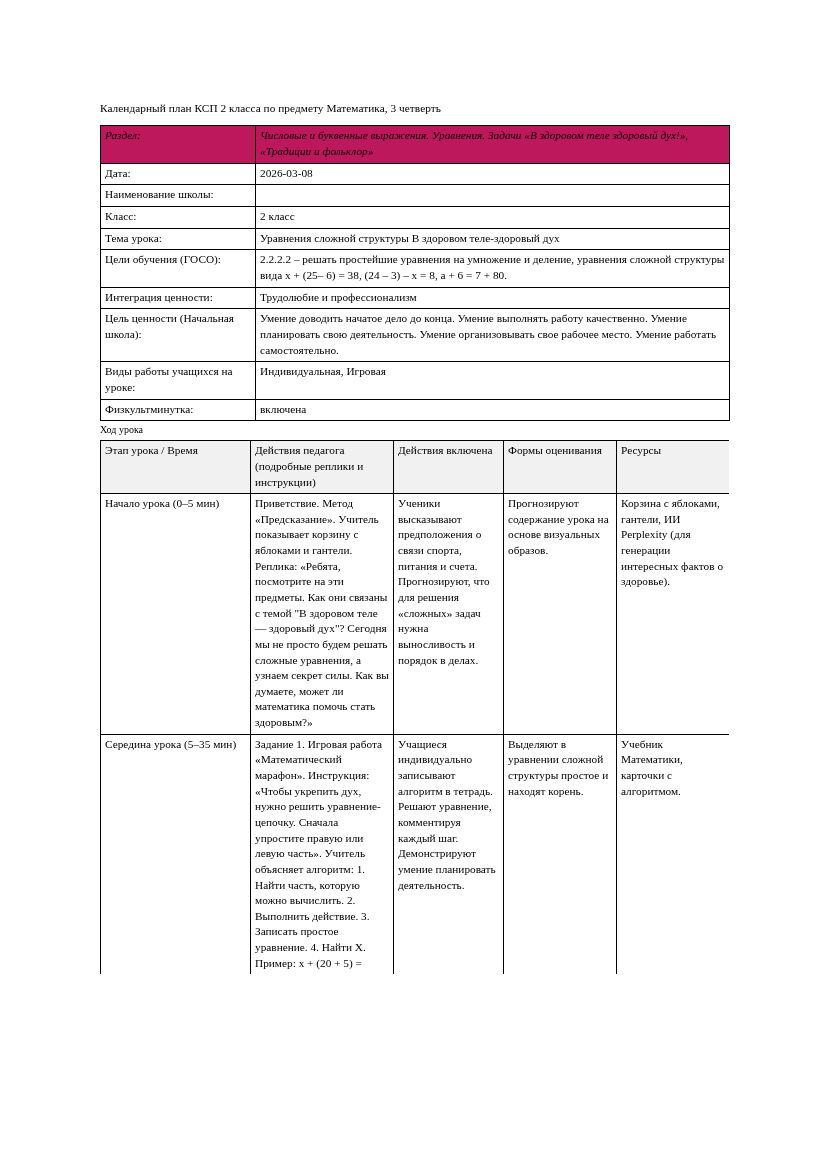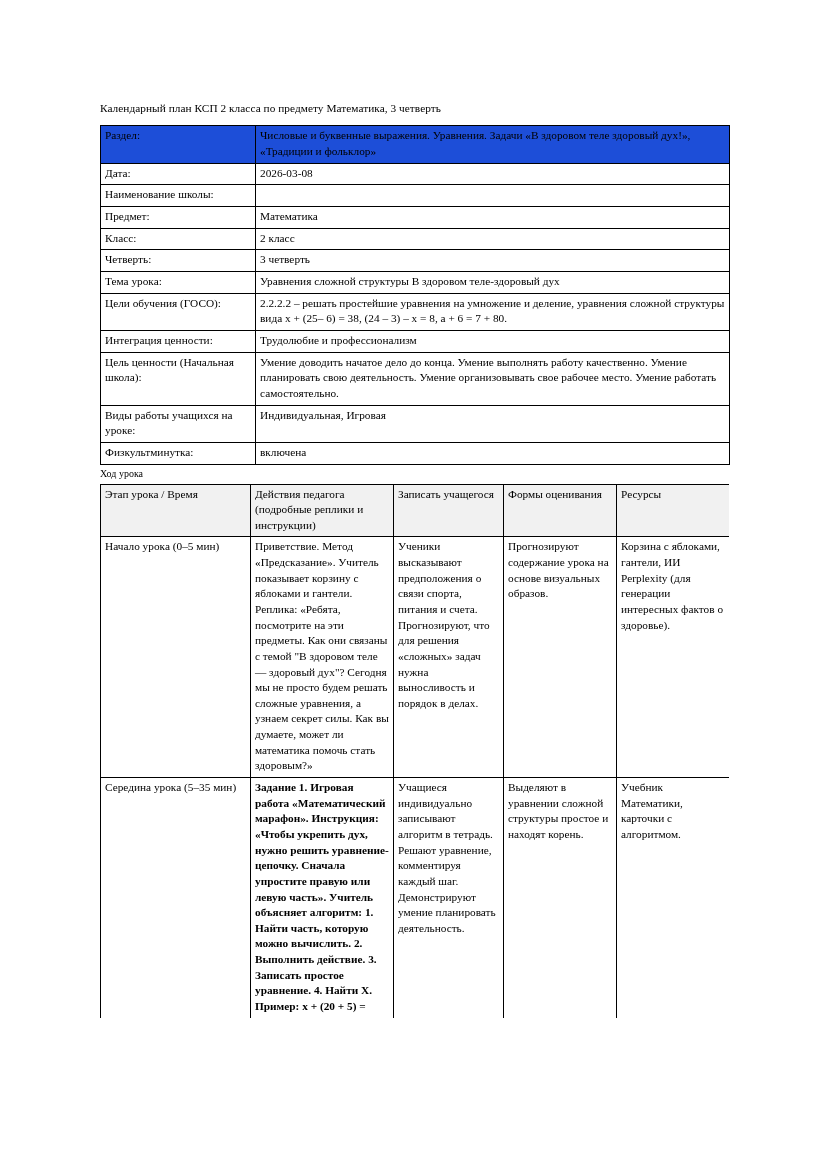--- a/index.html
+++ b/index.html
@@ -58,35 +58,35 @@
     font-weight: normal;
     text-align: left;
     word-wrap: break-word;
     overflow-wrap: break-word;
     hyphens: none;
   }
 
   
   .info-table col.c-label { width: 155px; }
   .info-table col.c-value { width: 474px; }
-  .info-table tr.shaded td { background: #1d4ed8; }
+  .info-table tr.shaded td { background: #be185d; font-style: italic; }
   .info-table td.label { }
   .info-table td.value { }
   .info-table td.empty { height: 16px; }
 
   
   .flow-table col.c1 { width: 150px; }
   .flow-table col.c2 { width: 143px; }
   .flow-table col.c3 { width: 110px; }
   .flow-table col.c4 { width: 113px; }
   .flow-table col.c5 { width: 113px; }
   .flow-table thead td { background: #f1f1f1; }
   .flow-table tbody td { }
 
-  .clip-cell { overflow: hidden; font-weight: bold; }
+  .clip-cell { overflow: hidden; }
 </style>
 </head>
 <body>
 
 <div class="page">
   <div class="content">
 
     <p class="doc-title">Календарный план КСП 2 класса по предмету Математика, 3 четверть</p>
 
     <table class="info-table">
@@ -101,30 +101,22 @@
         </tr>
         <tr>
           <td class="label">Дата:</td>
           <td class="value">2026-03-08</td>
         </tr>
         <tr>
           <td class="label">Наименование школы:</td>
           <td class="value empty"></td>
         </tr>
         <tr>
-          <td class="label">Предмет:</td>
-          <td class="value">Математика</td>
-        </tr>
-        <tr>
           <td class="label">Класс:</td>
           <td class="value">2 класс</td>
-        </tr>
-        <tr>
-          <td class="label">Четверть:</td>
-          <td class="value">3 четверть</td>
         </tr>
         <tr>
           <td class="label">Тема урока:</td>
           <td class="value">Уравнения сложной структуры В здоровом теле-здоровый дух</td>
         </tr>
         <tr>
           <td class="label">Цели обучения (ГОСО):</td>
           <td class="value">2.2.2.2 – решать простейшие уравнения на умножение и деление, уравнения сложной структуры вида x + (25– 6) = 38, (24 – 3) – x = 8, a + 6 = 7 + 80.</td>
         </tr>
         <tr>
@@ -154,21 +146,21 @@
         <col class="c1">
         <col class="c2">
         <col class="c3">
         <col class="c4">
         <col class="c5">
       </colgroup>
       <thead>
         <tr>
           <td>Этап урока / Время</td>
           <td>Действия педагога (подробные реплики и инструкции)</td>
-          <td>Записать учащегося</td>
+          <td>Действия включена</td>
           <td>Формы оценивания</td>
           <td>Ресурсы</td>
         </tr>
       </thead>
       <tbody>
         <tr>
           <td>Начало урока (0–5 мин)</td>
           <td>Приветствие. Метод «Предсказание». Учитель показывает корзину с яблоками и гантели. Реплика: «Ребята, посмотрите на эти предметы. Как они связаны с темой "В здоровом теле — здоровый дух"? Сегодня мы не просто будем решать сложные уравнения, а узнаем секрет силы. Как вы думаете, может ли математика помочь стать здоровым?»</td>
           <td>Ученики высказывают предположения о связи спорта, питания и счета. Прогнозируют, что для решения «сложных» задач нужна выносливость и порядок в делах.</td>
           <td>Прогнозируют содержание урока на основе визуальных образов.</td>

